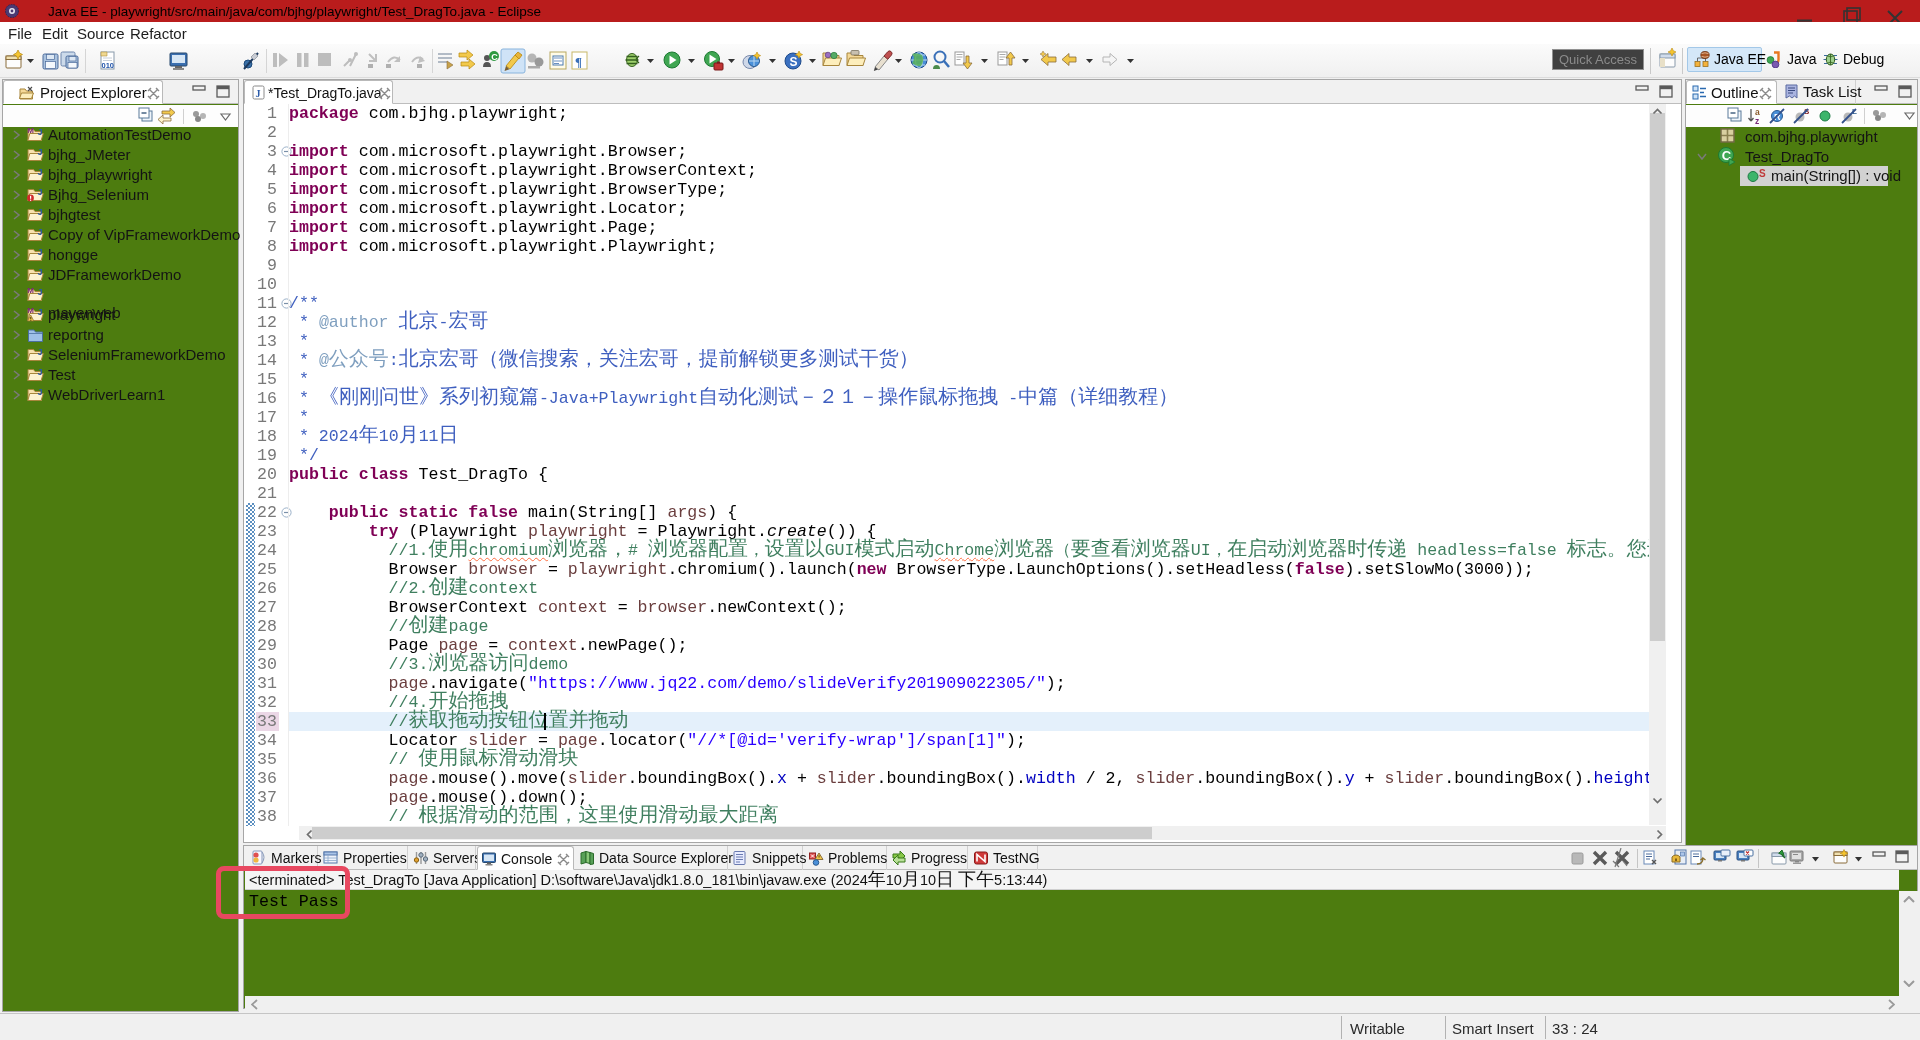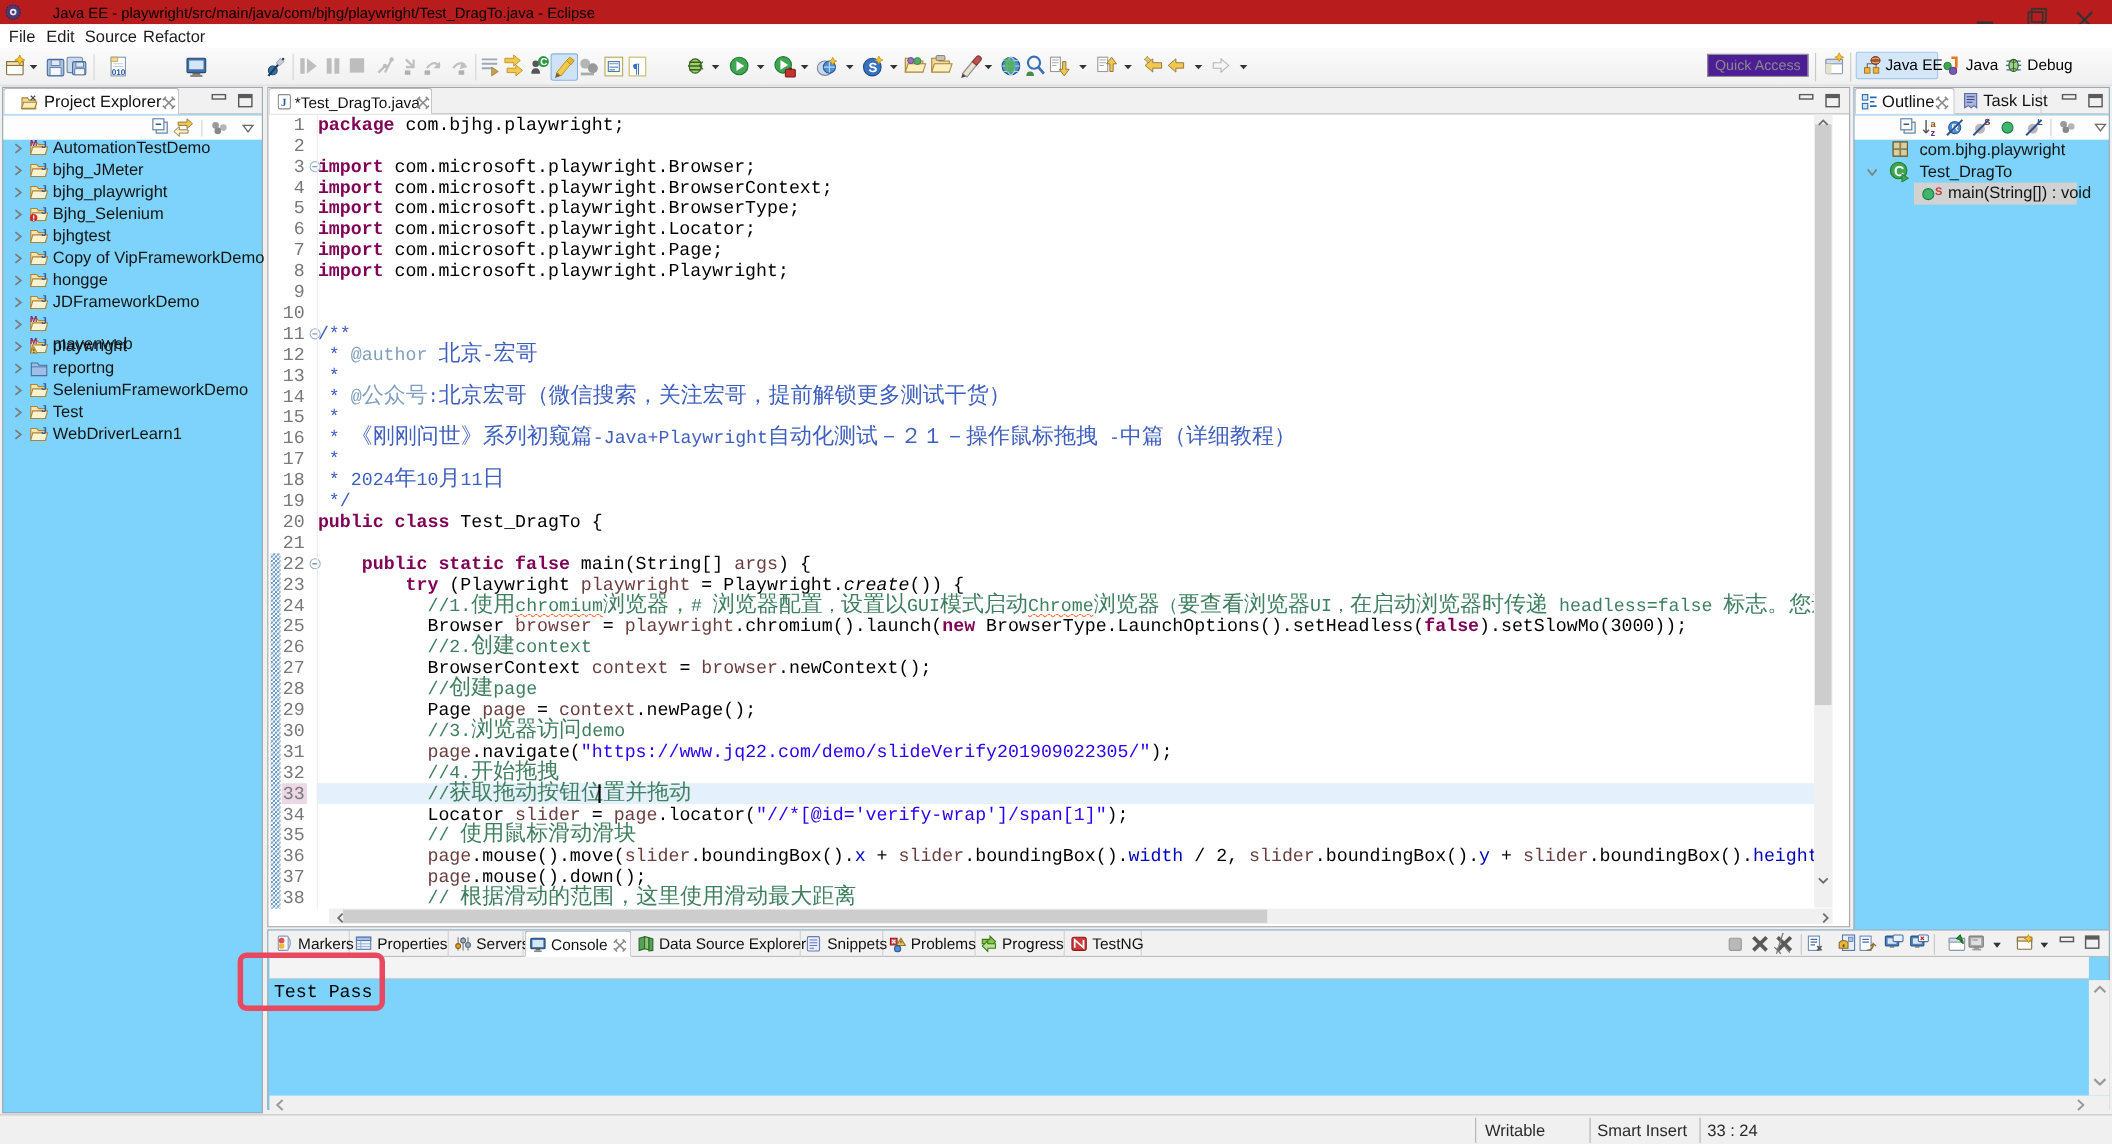--- a/index.html
+++ b/index.html
@@ -4,25 +4,25 @@
 *{margin:0;padding:0;box-sizing:border-box}
 html,body{width:1920px;height:1040px;overflow:hidden;background:#f0f0f0;
  font-family:"Liberation Sans",sans-serif;-webkit-font-smoothing:antialiased}
 .abs{position:absolute}
 #titlebar{position:absolute;left:0;top:0;width:1920px;height:22px;background:#b91c1c}
 #titletext{position:absolute;left:48px;top:4px;font-size:13.5px;color:#000}
 #menubar{position:absolute;left:0;top:22px;width:1920px;height:22px;background:#ffffff}
 .menuitem{position:absolute;top:3px;font-size:15px;color:#1d1d1d}
 #toolbar{position:absolute;left:0;top:44px;width:1920px;height:34px;
  background:linear-gradient(#fbfbfb,#f0f0f0);border-bottom:1px solid #dcdcdc}
-#qa{position:absolute;left:1552px;top:49px;width:92px;height:21px;background:#4c1d95;
+#qa{position:absolute;left:1552px;top:49px;width:92px;height:21px;background:#404040;
  border:1px solid #919191;font-size:13px;color:#8a8a8a;padding:2px 0 0 6px}
 .persp{position:absolute;top:47px;height:25px;font-size:14px;color:#000}
 #javaee{left:1687px;width:75px;background:#d4e7f8;border:1px solid #a3c8e8;border-radius:2px}
-.panel{position:absolute;background:#7dd3fc;border:1px solid #a6a6a6}
+.panel{position:absolute;background:#4d7c0f;border:1px solid #a6a6a6}
 .tabbar{position:absolute;left:0;top:0;right:0;height:24px;background:#f1f1f1;
  border-bottom:1px solid #bdbdbd}
 .tab{position:absolute;top:0;height:24px;font-size:15px;color:#111;white-space:nowrap}
 .tab.active{background:#fff;border:1px solid #b9b9b9;border-bottom:1px solid #fff;
  border-radius:3px 3px 0 0}
 .viewtoolbar{position:absolute;left:0;top:25px;right:0;height:22px;background:#fdfdfd}
 .treerow{position:absolute;font-size:15px;color:#141414;white-space:nowrap}
 .mono{font-family:"Liberation Mono",monospace}
 .cj{font-size:20px;letter-spacing:0;line-height:0}
 .cjs{font-size:18px;letter-spacing:0;line-height:0}
@@ -703,20 +703,21 @@
       <path d="M243 9 l7 0 -3.5 4.5 z" fill="#333"></path>
       <rect x="265" y="4" width="13" height="11" rx="1" fill="#fdfdfd" stroke="#8a6d3b"></rect>
       <rect x="265" y="4" width="13" height="3.5" fill="#f0e0b0" stroke="#8a6d3b"></rect>
       <path d="M275 1.5 l1.2 2.6 2.6 1.2 -2.6 1.2 -1.2 2.6 -1.2 -2.6 -2.6 -1.2 2.6 -1.2z" fill="#f4c430" stroke="#b8860b" stroke-width="0.6"></path>
       <path d="M286 9 l7 0 -3.5 4.5 z" fill="#333"></path>
       <rect x="304" y="4" width="12" height="4" fill="none" stroke="#5a5a5a" stroke-width="1.3"></rect>
       <rect x="327" y="3" width="12" height="11" fill="none" stroke="#5a5a5a" stroke-width="1.3"></rect>
       <rect x="327" y="3" width="12" height="3.2" fill="#5a5a5a"></rect>
     </svg>
     <div class="abs" style="left:1px;top:24px;width:1654px;height:20px;background:#f4f4f4;border-bottom:1px solid #cfcfcf"></div>
+    <div class="abs" style="left:5px;top:26px;font-size:14.5px;color:#111;white-space:nowrap">&lt;terminated&gt; Test_DragTo [Java Application] D:\software\Java\jdk1.8.0_181\bin\javaw.exe (2024<span class="cjs">年</span>10<span class="cjs">月</span>10<span class="cjs">日</span> <span class="cjs">下午</span>5:13:44)</div>
     <div class="abs mono" style="left:5px;top:46px;font-size:16.6px;line-height:19px;color:#000">Test Pass</div>
     <div class="sbtrack" style="left:1655px;top:45px;width:19px;height:105px;background:#f0f0f0"></div>
     <svg class="abs" style="left:1659px;top:50px" width="12" height="7" viewBox="0 0 12 7">
       <path d="M1 6 L6 1 L11 6" stroke="#9a9a9a" stroke-width="2" fill="none"></path>
     </svg>
     <svg class="abs" style="left:1659px;top:134px" width="12" height="7" viewBox="0 0 12 7">
       <path d="M1 1 L6 6 L11 1" stroke="#9a9a9a" stroke-width="2" fill="none"></path>
     </svg>
     <div class="sbtrack" style="left:1px;top:150px;width:1673px;height:16px;background:#f0f0f0"></div>
     <svg class="abs" style="left:7px;top:153px" width="7" height="11" viewBox="0 0 7 11">

